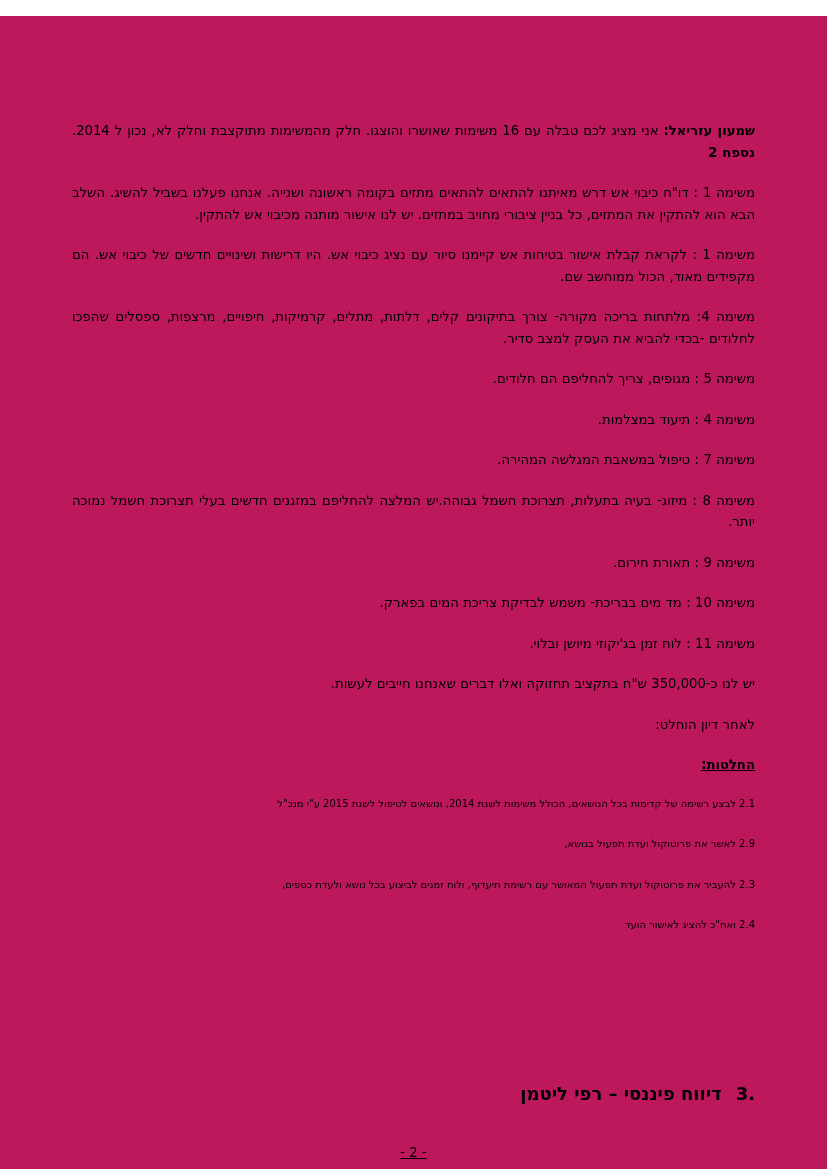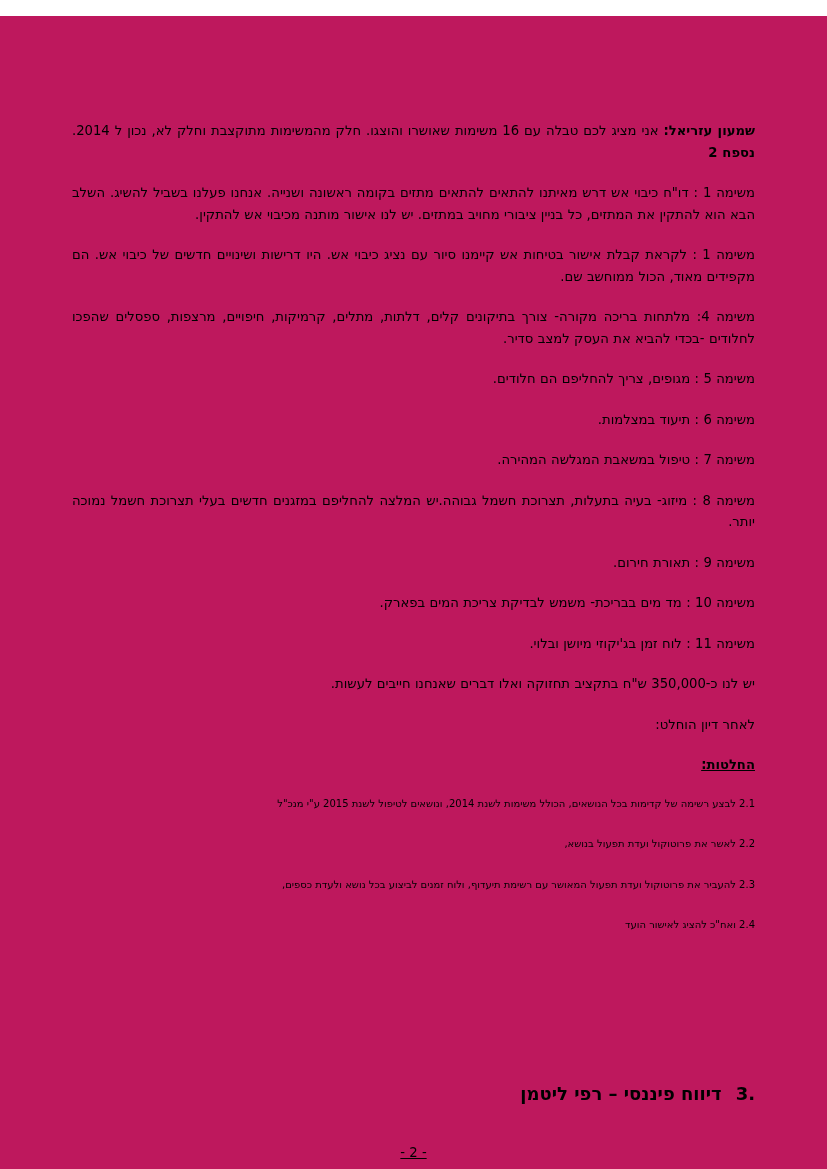--- a/index.html
+++ b/index.html
@@ -105,41 +105,41 @@
 
     <p class="para">משימה 1 : דו"ח כיבוי אש דרש מאיתנו להתאים להתאים מתזים בקומה ראשונה ושנייה. אנחנו פעלנו בשביל להשיג. השלב הבא הוא להתקין את המתזים, כל בניין ציבורי מחויב במתזים. יש לנו אישור מותנה מכיבוי אש להתקין.</p>
 
     <p class="para">משימה 1 : לקראת קבלת אישור בטיחות אש קיימנו סיור עם נציג כיבוי אש. היו דרישות ושינויים חדשים של כיבוי אש. הם מקפידים מאוד, הכול ממוחשב שם.</p>
 
 
     <p class="para">משימה 4: מלתחות בריכה מקורה- צורך בתיקונים קלים, דלתות, מתלים, קרמיקות, חיפויים, מרצפות, ספסלים שהפכו לחלודים -בכדי להביא את העסק למצב סדיר.</p>
 
     <p class="para right-end">משימה 5 : מגופים, צריך להחליפם הם חלודים.</p>
 
-    <p class="para right-end">משימה 6 : תיעוד במצלמות.</p>
+    <p class="para right-end">משימה 4 : תיעוד במצלמות.</p>
 
     <p class="para right-end">משימה 7 : טיפול במשאבת המגלשה המהירה.</p>
 
     <p class="para">משימה 8 : מיזוג- בעיה בתעלות, תצרוכת חשמל גבוהה.יש המלצה להחליפם במזגנים חדשים בעלי תצרוכת חשמל נמוכה יותר.</p>
 
     <p class="para right-end">משימה 9 : תאורת חירום.</p>
 
     <p class="para right-end">משימה 10 : מד מים בבריכת- משמש לבדיקת צריכת המים בפארק.</p>
 
     <p class="para right-end">משימה 11 : לוח זמן בג'יקוזי מיושן ובלוי.</p>
 
     <p class="para right-end">יש לנו כ-350,000 ש"ח בתקציב תחזוקה ואלו דברים שאנחנו חייבים לעשות.</p>
 
     <p class="para right-end">לאחר דיון הוחלט:</p>
 
     <p class="decisions-head"><span class="heading-underline">החלטות:</span></p>
 
     <p class="numbered">2.1 לבצע רשימה של קדימות בכל הנושאים, הכולל משימות לשנת 2014, ונושאים לטיפול לשנת 2015 ע"י מנכ"ל</p>
 
-    <p class="numbered right-end">2.2 לאשר את פרוטוקול ועדת תפעול בנושא,</p>
+    <p class="numbered right-end">2.9 לאשר את פרוטוקול ועדת תפעול בנושא,</p>
 
     <p class="numbered">2.3 להעביר את פרוטוקול ועדת תפעול המאושר עם רשימת תיעדוף, ולוח זמנים לביצוע בכל נושא ולעדת כספים,</p>
 
     <p class="numbered right-end">2.4 ואח"כ להציג לאישור הועד</p>
 
   </div>
 
   <div class="bottom-item">
     <span class="num">.3</span><span>דיווח פיננסי – רפי ליטמן</span>
   </div>

